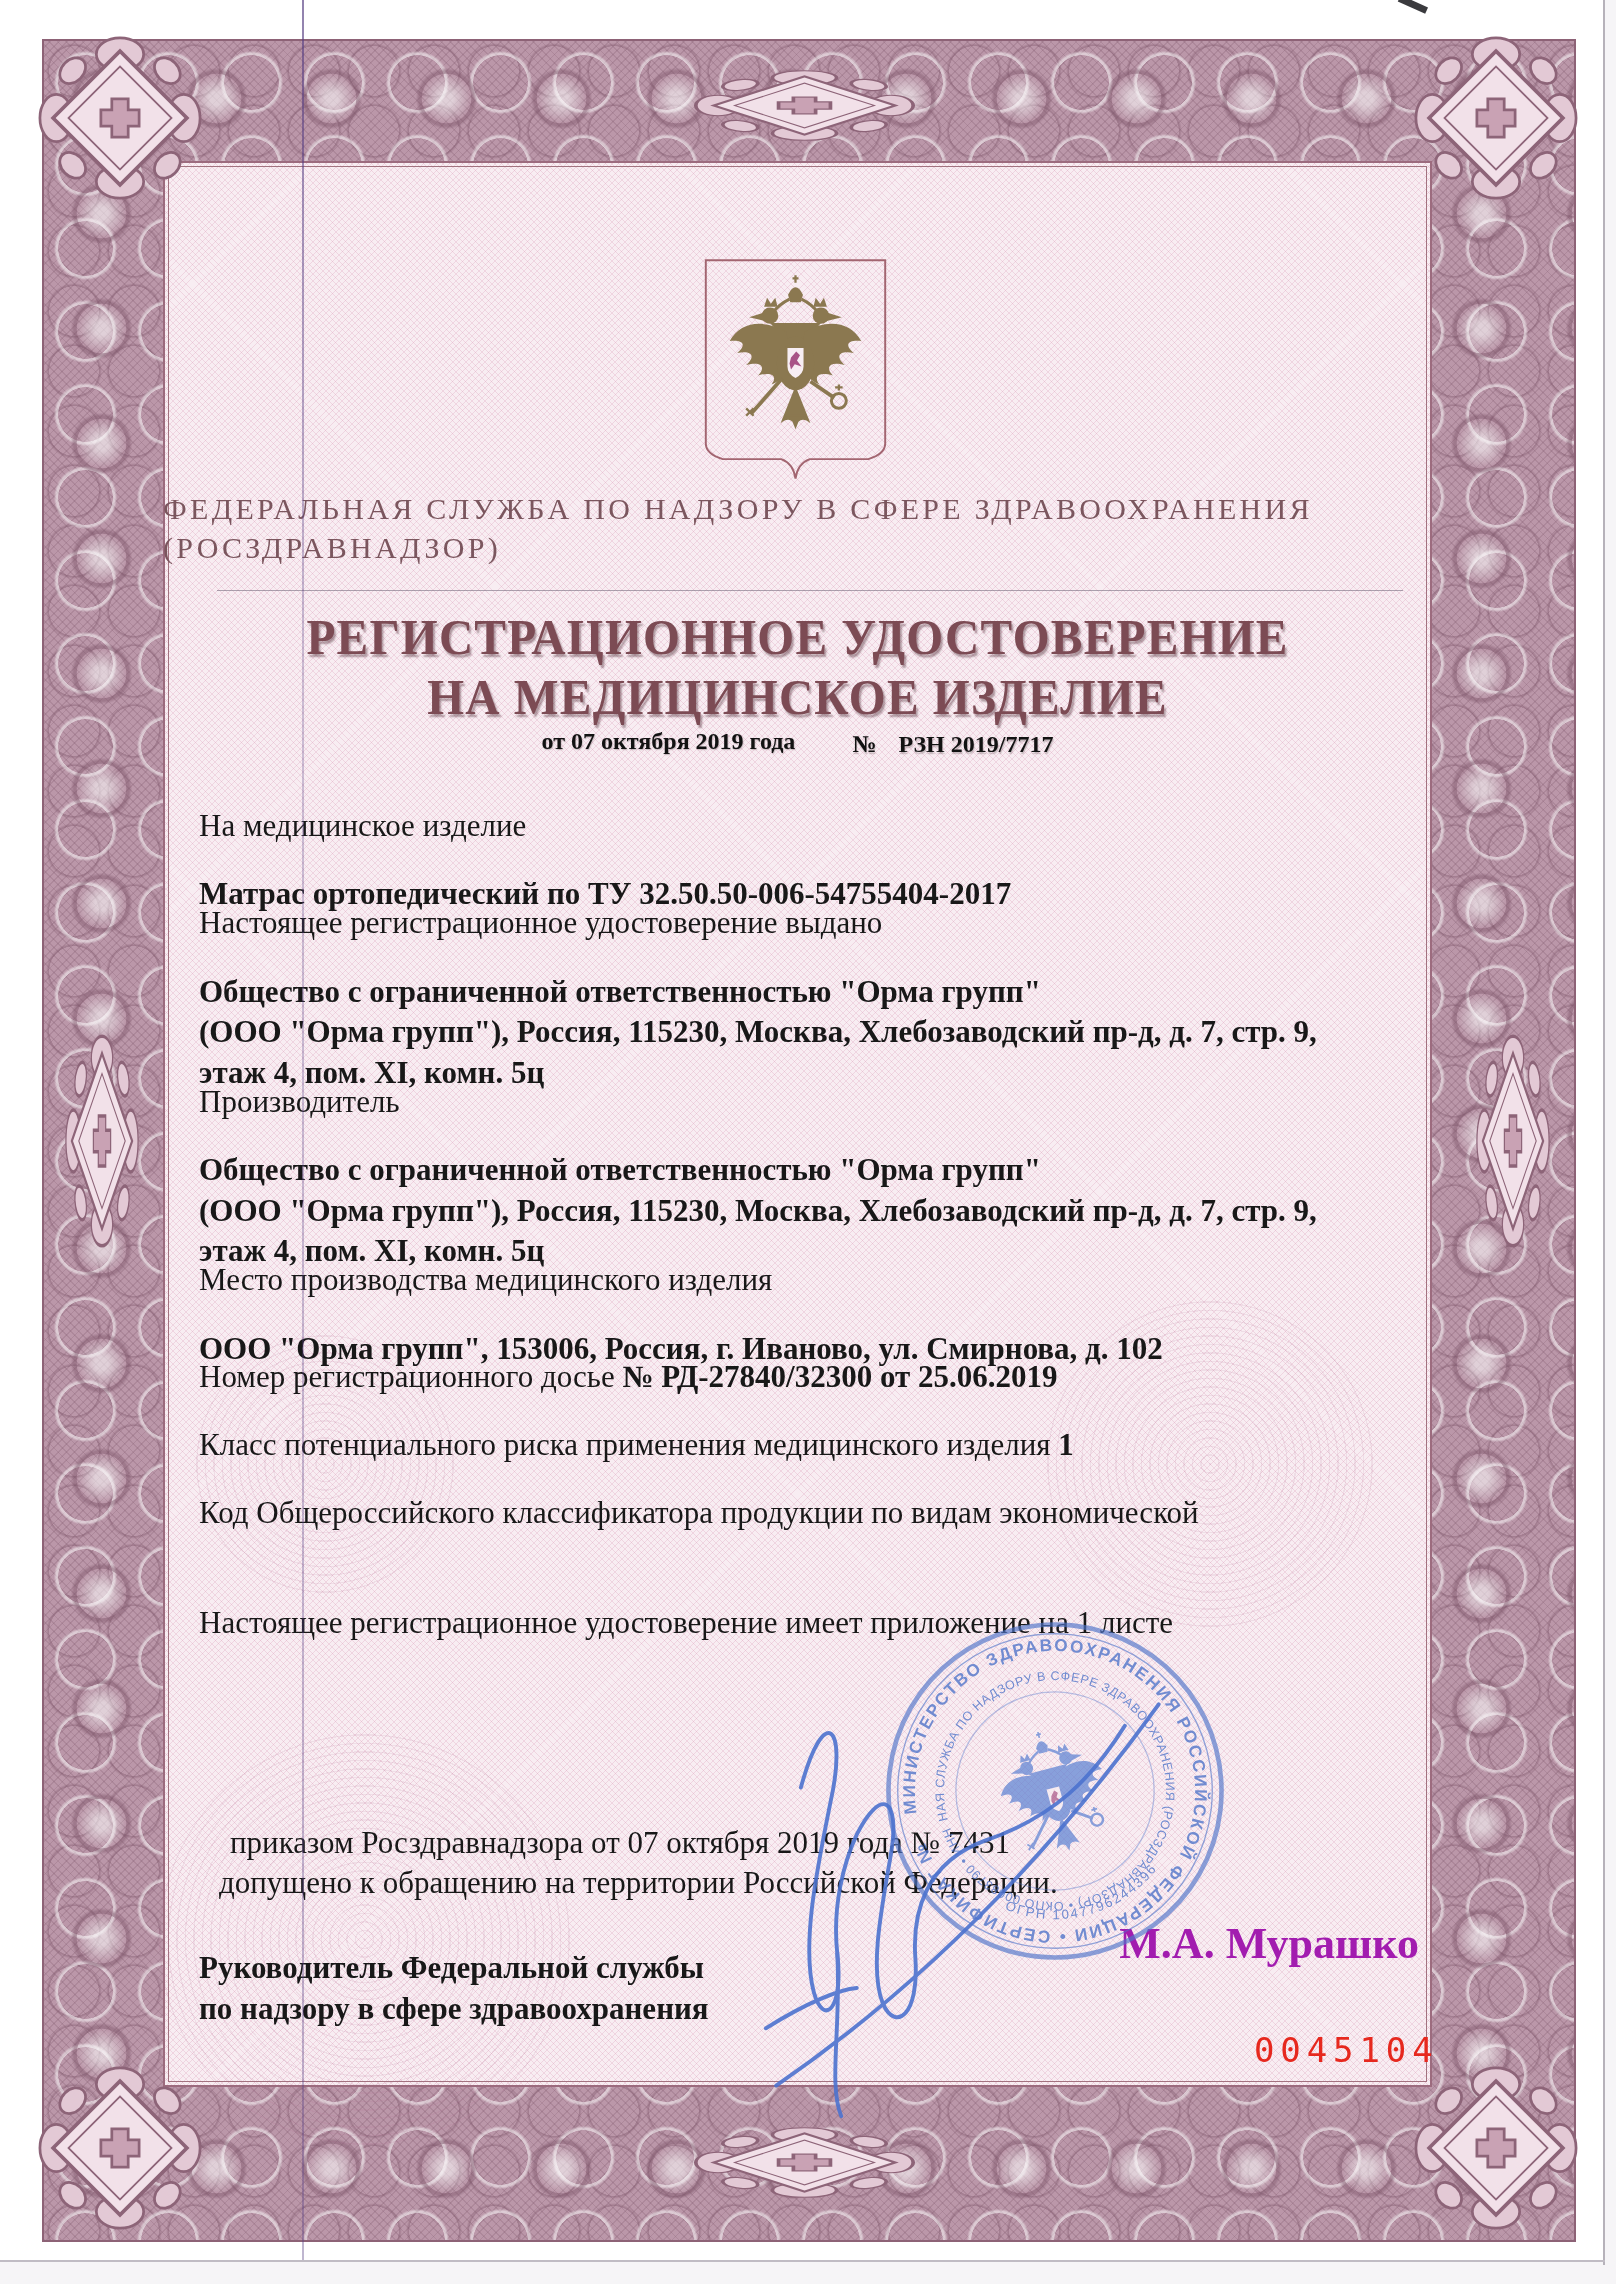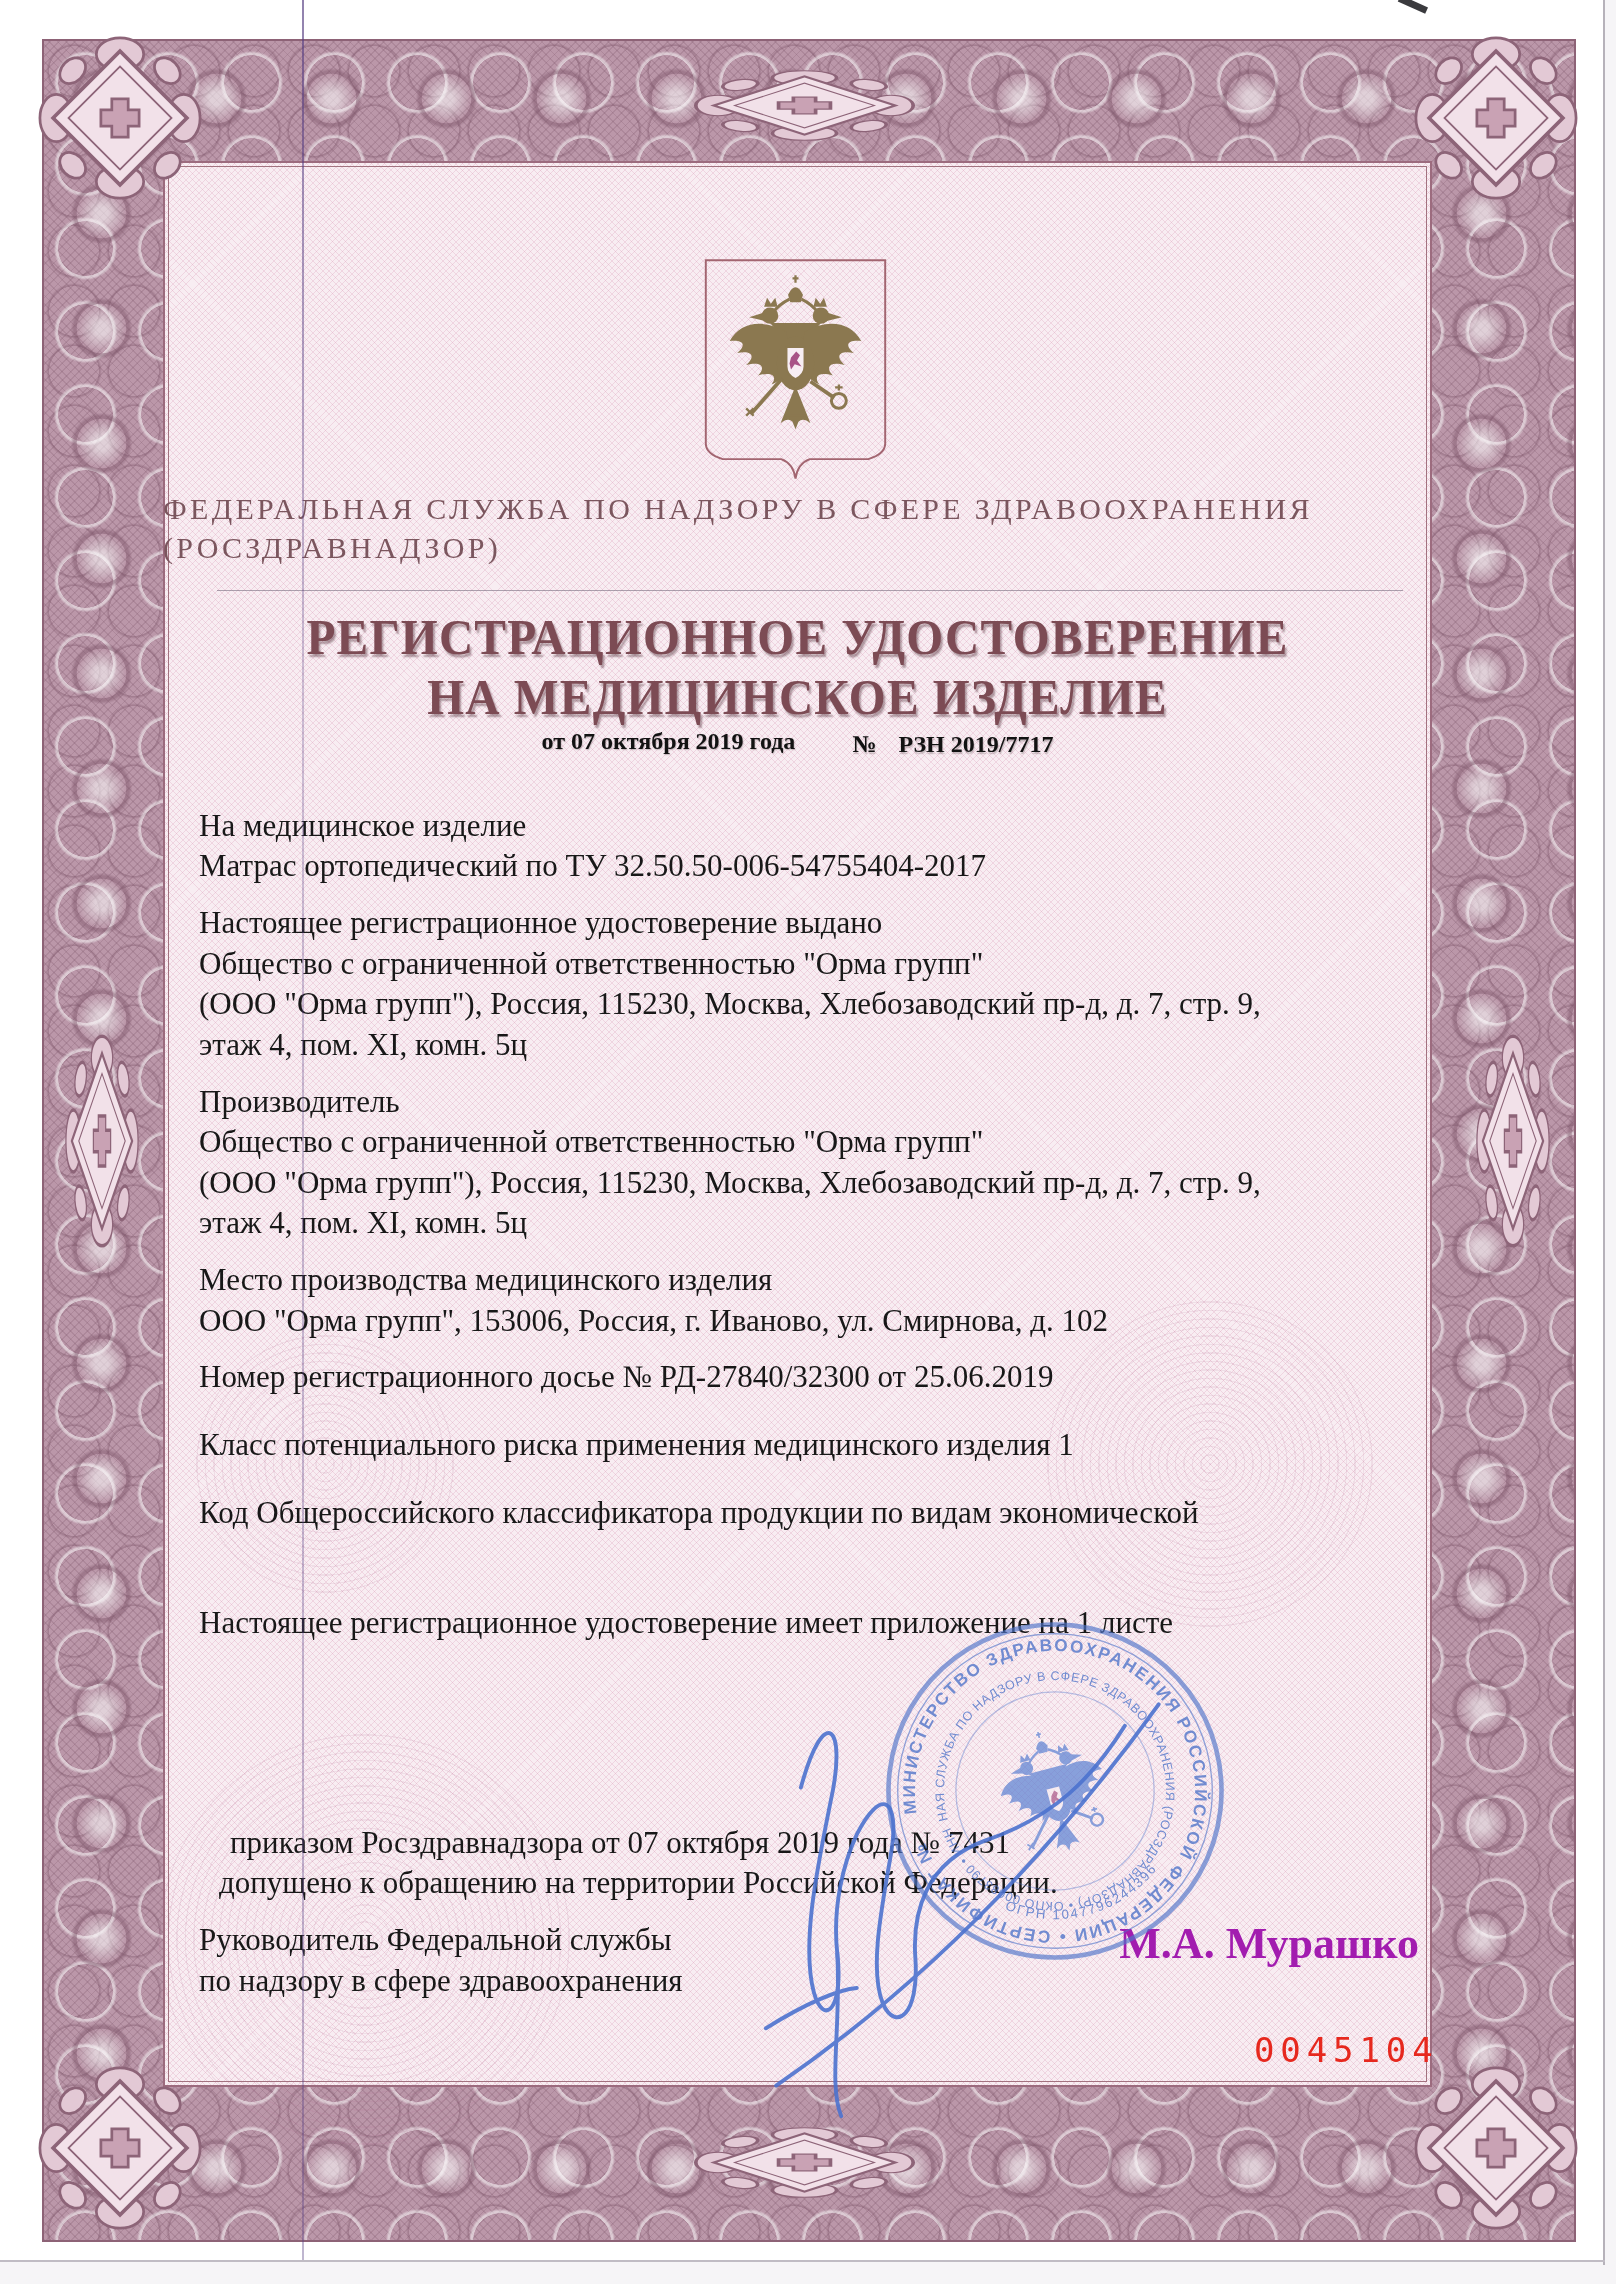--- a/index.html
+++ b/index.html
@@ -47,21 +47,21 @@
   .rule{position:absolute;left:217px;top:590px;width:1186px;height:1.3px;background:rgba(120,108,126,.6);z-index:10;}
   .title{position:absolute;left:163px;top:607px;width:1269px;text-align:center;z-index:10;
          color:#7c4b54;font-weight:bold;font-size:51px;line-height:60px;letter-spacing:1.3px;
          transform:scaleX(.93);transform-origin:center top;
          text-shadow:2px 2.6px 2px rgba(62,26,36,.40);}
   .dateline{position:absolute;left:163px;top:728px;width:1269px;display:flex;justify-content:center;
             gap:57px;z-index:10;color:#121212;font-weight:bold;font-size:24px;
             text-shadow:0.7px 1.3px 1.3px rgba(40,20,25,.25);}
   .numgroup{display:flex;gap:22px;transform:translateY(3.3px);}
   .p{position:absolute;left:199px;width:1237px;z-index:10;color:#181818;font-size:31px;line-height:39px;}
-  .b{font-weight:normal;}
+  .b{font-weight:bold;margin-top:28px;}
   .signer-name{position:absolute;left:1107px;width:312px;top:1918px;text-align:right;z-index:10;
                color:#a21caf;font-weight:bold;font-size:44px;}
   .serial{position:absolute;left:1254px;top:2030px;z-index:10;color:#e6281e;
           font-family:"DejaVu Sans Mono",monospace;font-size:34px;letter-spacing:5.9px;}
   
   #emblem{position:absolute;left:698px;top:255px;width:195px;height:234px;z-index:10;}
   #stamp{position:absolute;left:870px;top:1606px;width:370px;height:370px;z-index:20;opacity:.88;}
   #signature{position:absolute;left:703px;top:1664px;width:495px;height:471px;z-index:21;}
   svg text{font-family:"Liberation Sans",sans-serif;}
 </style>

